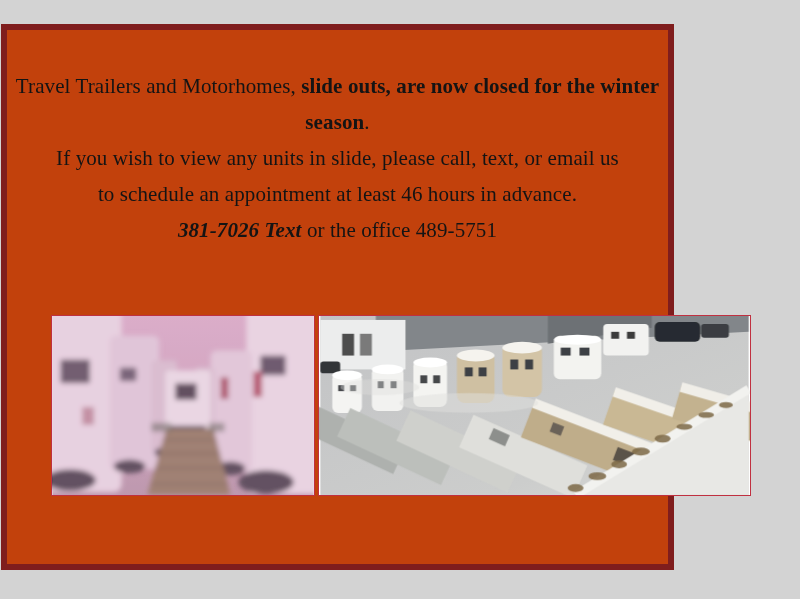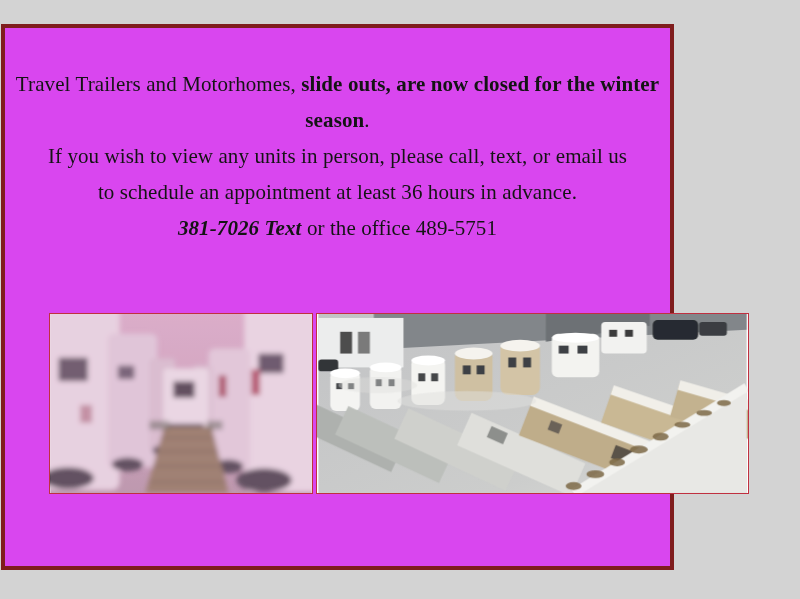--- a/index.html
+++ b/index.html
@@ -8,22 +8,22 @@
     width: 800px; height: 599px;
     background: #d3d3d3;
     font-family: "Liberation Serif", "DejaVu Serif", serif;
     position: relative;
     overflow: hidden;
   }
   .card {
     position: absolute;
     left: 1px; top: 24px;
     width: 673px; height: 546px;
-    background: #d946ef;
-    border: 4px solid #7f1d1d;
+    background: #c2410c;
+    border: 6px solid #7f1d1d;
   }
   .textblock {
     position: absolute;
     left: 0; right: 0; top: 38px;
     text-align: center;
     font-size: 21px;
     line-height: 36px;
     color: #141414;
     letter-spacing: 0.1px;
   }
@@ -43,22 +43,22 @@
     background: #fff;
   }
 </style>
 </head>
 <body>
 
 <div class="card">
 
   <div class="textblock">
     <p><span>Travel Trailers and Motorhomes, </span><b>slide outs, are now closed for the winter season</b><span>.</span></p>
-    <p>If you wish to view any units in person, please call, text, or email us</p>
-    <p>to schedule an appointment at least 36 hours in advance.</p>
+    <p>If you wish to view any units in slide, please call, text, or email us</p>
+    <p>to schedule an appointment at least 46 hours in advance.</p>
     <p><span class="phone-strong">381-7026 Text</span><span> or the office 489-5751</span></p>
   </div>
 
   <div class="photos">
 
     <svg class="photo" role="img" width="264" height="181" viewBox="0 0 264 181" xmlns="http://www.w3.org/2000/svg" aria-label="rv-lot-aisle-photo">
       <defs>
         <linearGradient id="pinkbg" x1="0" y1="0" x2="0" y2="1">
           <stop offset="0" stop-color="#dcafca"></stop>
           <stop offset="0.55" stop-color="#d0a6bd"></stop>

